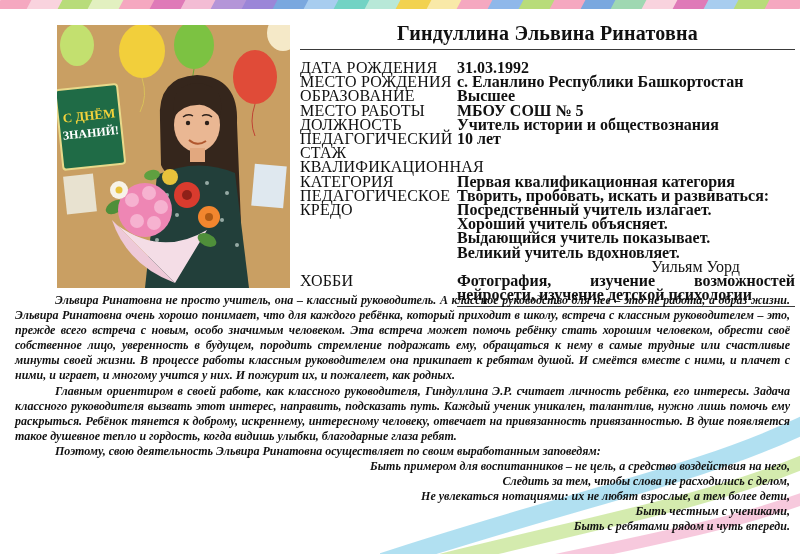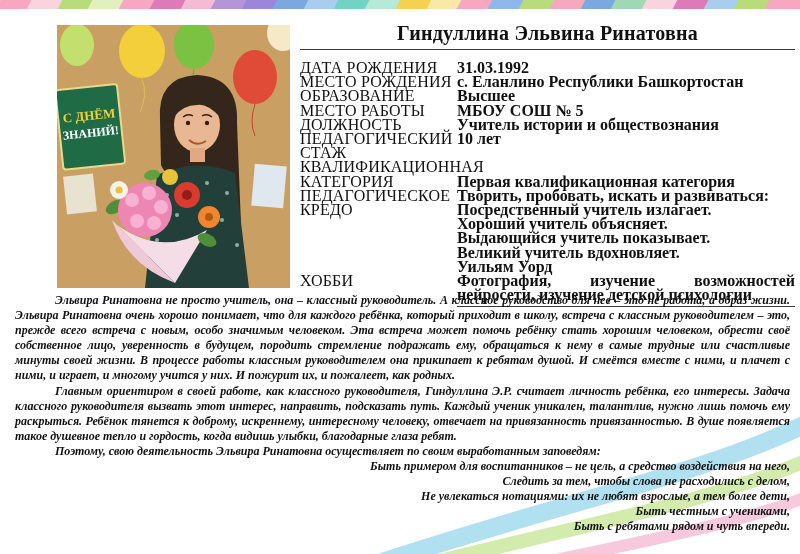--- a/index.html
+++ b/index.html
@@ -15,21 +15,21 @@
   .photo-wrap svg{display:block;}
   
   .right-panel{position:absolute;left:300px;top:22px;width:495px;}
   .name-title{text-align:center;font-weight:bold;font-size:20px;letter-spacing:.2px;}
   .title-rule{border-bottom:1.5px solid #3a3a3a;margin-top:4px;}
   .info-grid{margin-top:11px;font-size:16px;line-height:14.2px;}
   .row{display:grid;grid-template-columns:157px 1fr;}
   .row .label{letter-spacing:.2px;}
   .row .value{font-weight:bold;}
   .row.cat-row .value{align-self:end;}
-  .attribution{padding-right:55px;font-weight:bold;}
+  .attribution{text-align:right;padding-right:55px;font-weight:normal;}
   .hobby-row .value{text-align:justify;border-bottom:1.2px solid #3a3a3a;padding-bottom:4px;}
   
   .essay{
     position:absolute;left:15px;top:293px;width:775px;z-index:2;
     font-style:italic;font-weight:bold;font-size:12px;line-height:15.1px;text-align:justify;
   }
   .essay p{margin:0;text-indent:40px;}
   .commandment{margin-left:40px;text-align:right;}
   
   .swoosh{position:absolute;right:0;bottom:0;width:420px;height:150px;z-index:1;}

